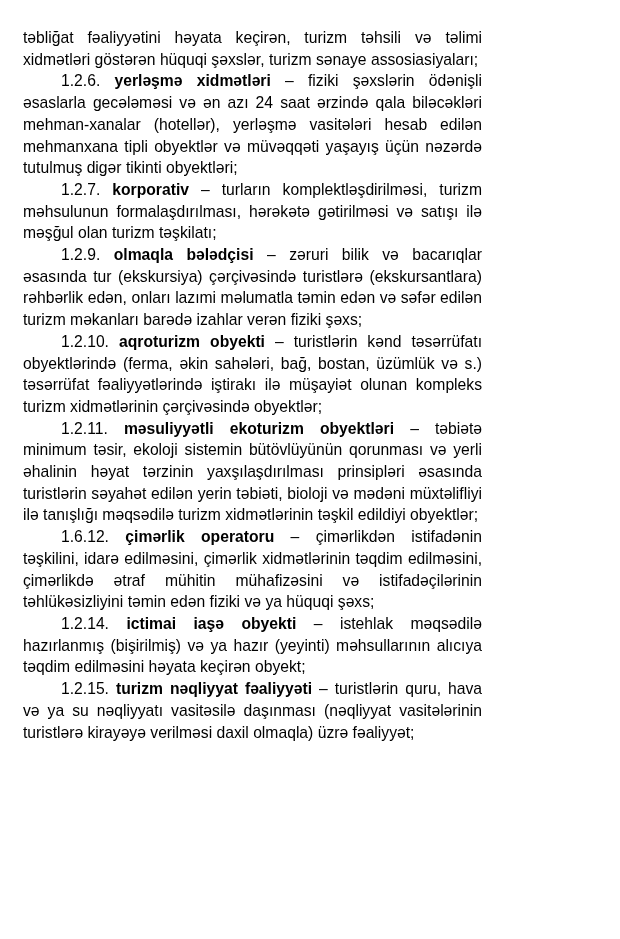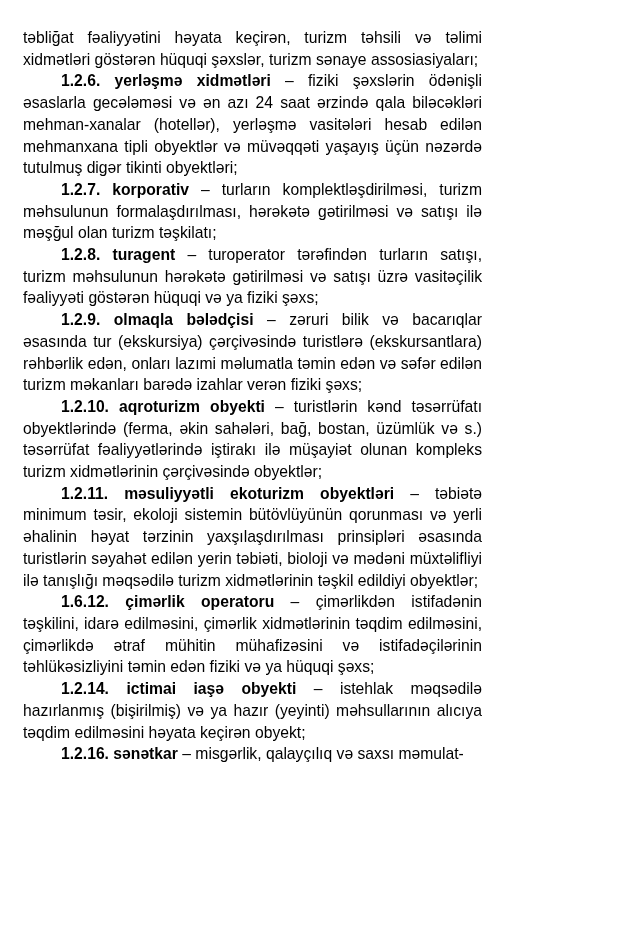--- a/index.html
+++ b/index.html
@@ -21,49 +21,48 @@
     text-align: justify;
   }
   .para {
     text-indent: 38px;
     margin: 0;
   }
   .para.continuation {
     text-indent: 0;
   }
   .num {
-    font-weight: bold;
+    font-weight: normal;
   }
   .term {
     font-weight: bold;
   }
   .body-text {
     font-weight: normal;
   }
 </style>
 </head>
 <body>
 
 <div class="page">
 
   <p class="para continuation"><span class="body-text">təbliğat fəaliyyətini həyata keçirən, turizm təhsili və təlimi xidmətləri göstərən hüquqi şəxslər, turizm sənaye assosiasiyaları;</span></p>
 
   <p class="para"><span class="num">1.2.6.</span> <span class="term">yerləşmə xidmətləri</span> <span class="body-text">– fiziki şəxslərin ödənişli əsaslarla gecələməsi və ən azı 24 saat ərzində qala biləcəkləri mehman-xanalar (hotellər), yerləşmə vasitələri hesab edilən mehmanxana tipli obyektlər və müvəqqəti yaşayış üçün nəzərdə tutulmuş digər tikinti obyektləri;</span></p>
 
   <p class="para"><span class="num">1.2.7.</span> <span class="term">korporativ</span> <span class="body-text">– turların komplektləşdirilməsi, turizm məhsulunun formalaşdırılması, hərəkətə gətirilməsi və satışı ilə məşğul olan turizm təşkilatı;</span></p>
 
-  <p class="para"><span class="num">1.2.8.</span> <span class="term">turagent</span> <span class="body-text">– turoperator tərəfindən turların satışı, turizm məhsulunun hərəkətə gətirilməsi və satışı üzrə vasitəçilik fəaliyyəti göstərən hüquqi və ya fiziki şəxs;</span></p>
 
   <p class="para"><span class="num">1.2.9.</span> <span class="term">olmaqla bələdçisi</span> <span class="body-text">– zəruri bilik və bacarıqlar əsasında tur (ekskursiya) çərçivəsində turistlərə (ekskursantlara) rəhbərlik edən, onları lazımi məlumatla təmin edən və səfər edilən turizm məkanları barədə izahlar verən fiziki şəxs;</span></p>
 
   <p class="para"><span class="num">1.2.10.</span> <span class="term">aqroturizm obyekti</span> <span class="body-text">– turistlərin kənd təsərrüfatı obyektlərində (ferma, əkin sahələri, bağ, bostan, üzümlük və s.) təsərrüfat fəaliyyətlərində iştirakı ilə müşayiət olunan kompleks turizm xidmətlərinin çərçivəsində obyektlər;</span></p>
 
   <p class="para"><span class="num">1.2.11.</span> <span class="term">məsuliyyətli ekoturizm obyektləri</span> <span class="body-text">– təbiətə minimum təsir, ekoloji sistemin bütövlüyünün qorunması və yerli əhalinin həyat tərzinin yaxşılaşdırılması prinsipləri əsasında turistlərin səyahət edilən yerin təbiəti, bioloji və mədəni müxtəlifliyi ilə tanışlığı məqsədilə turizm xidmətlərinin təşkil edildiyi obyektlər;</span></p>
 
   <p class="para"><span class="num">1.6.12.</span> <span class="term">çimərlik operatoru</span> <span class="body-text">– çimərlikdən istifadənin təşkilini, idarə edilməsini, çimərlik xidmətlərinin təqdim edilməsini, çimərlikdə ətraf mühitin mühafizəsini və istifadəçilərinin təhlükəsizliyini təmin edən fiziki və ya hüquqi şəxs;</span></p>
 
 
   <p class="para"><span class="num">1.2.14.</span> <span class="term">ictimai iaşə obyekti</span> <span class="body-text">– istehlak məqsədilə hazırlanmış (bişirilmiş) və ya hazır (yeyinti) məhsullarının alıcıya təqdim edilməsini həyata keçirən obyekt;</span></p>
 
+  <p class="para"><span class="num">1.2.15.</span> <span class="term">turizm nəqliyyat fəaliyyəti</span> <span class="body-text">– turistlərin quru, hava və ya su nəqliyyatı vasitəsilə daşınması (nəqliyyat vasitələrinin turistlərə kirayəyə verilməsi daxil olmaqla) üzrə fəaliyyət;</span></p>
 
-  <p class="para"><span class="num">1.2.16.</span> <span class="term">sənətkar</span> <span class="body-text">– misgərlik, qalayçılıq və saxsı məmulat-</span></p>
 
 </div>
 
 </body></html>

